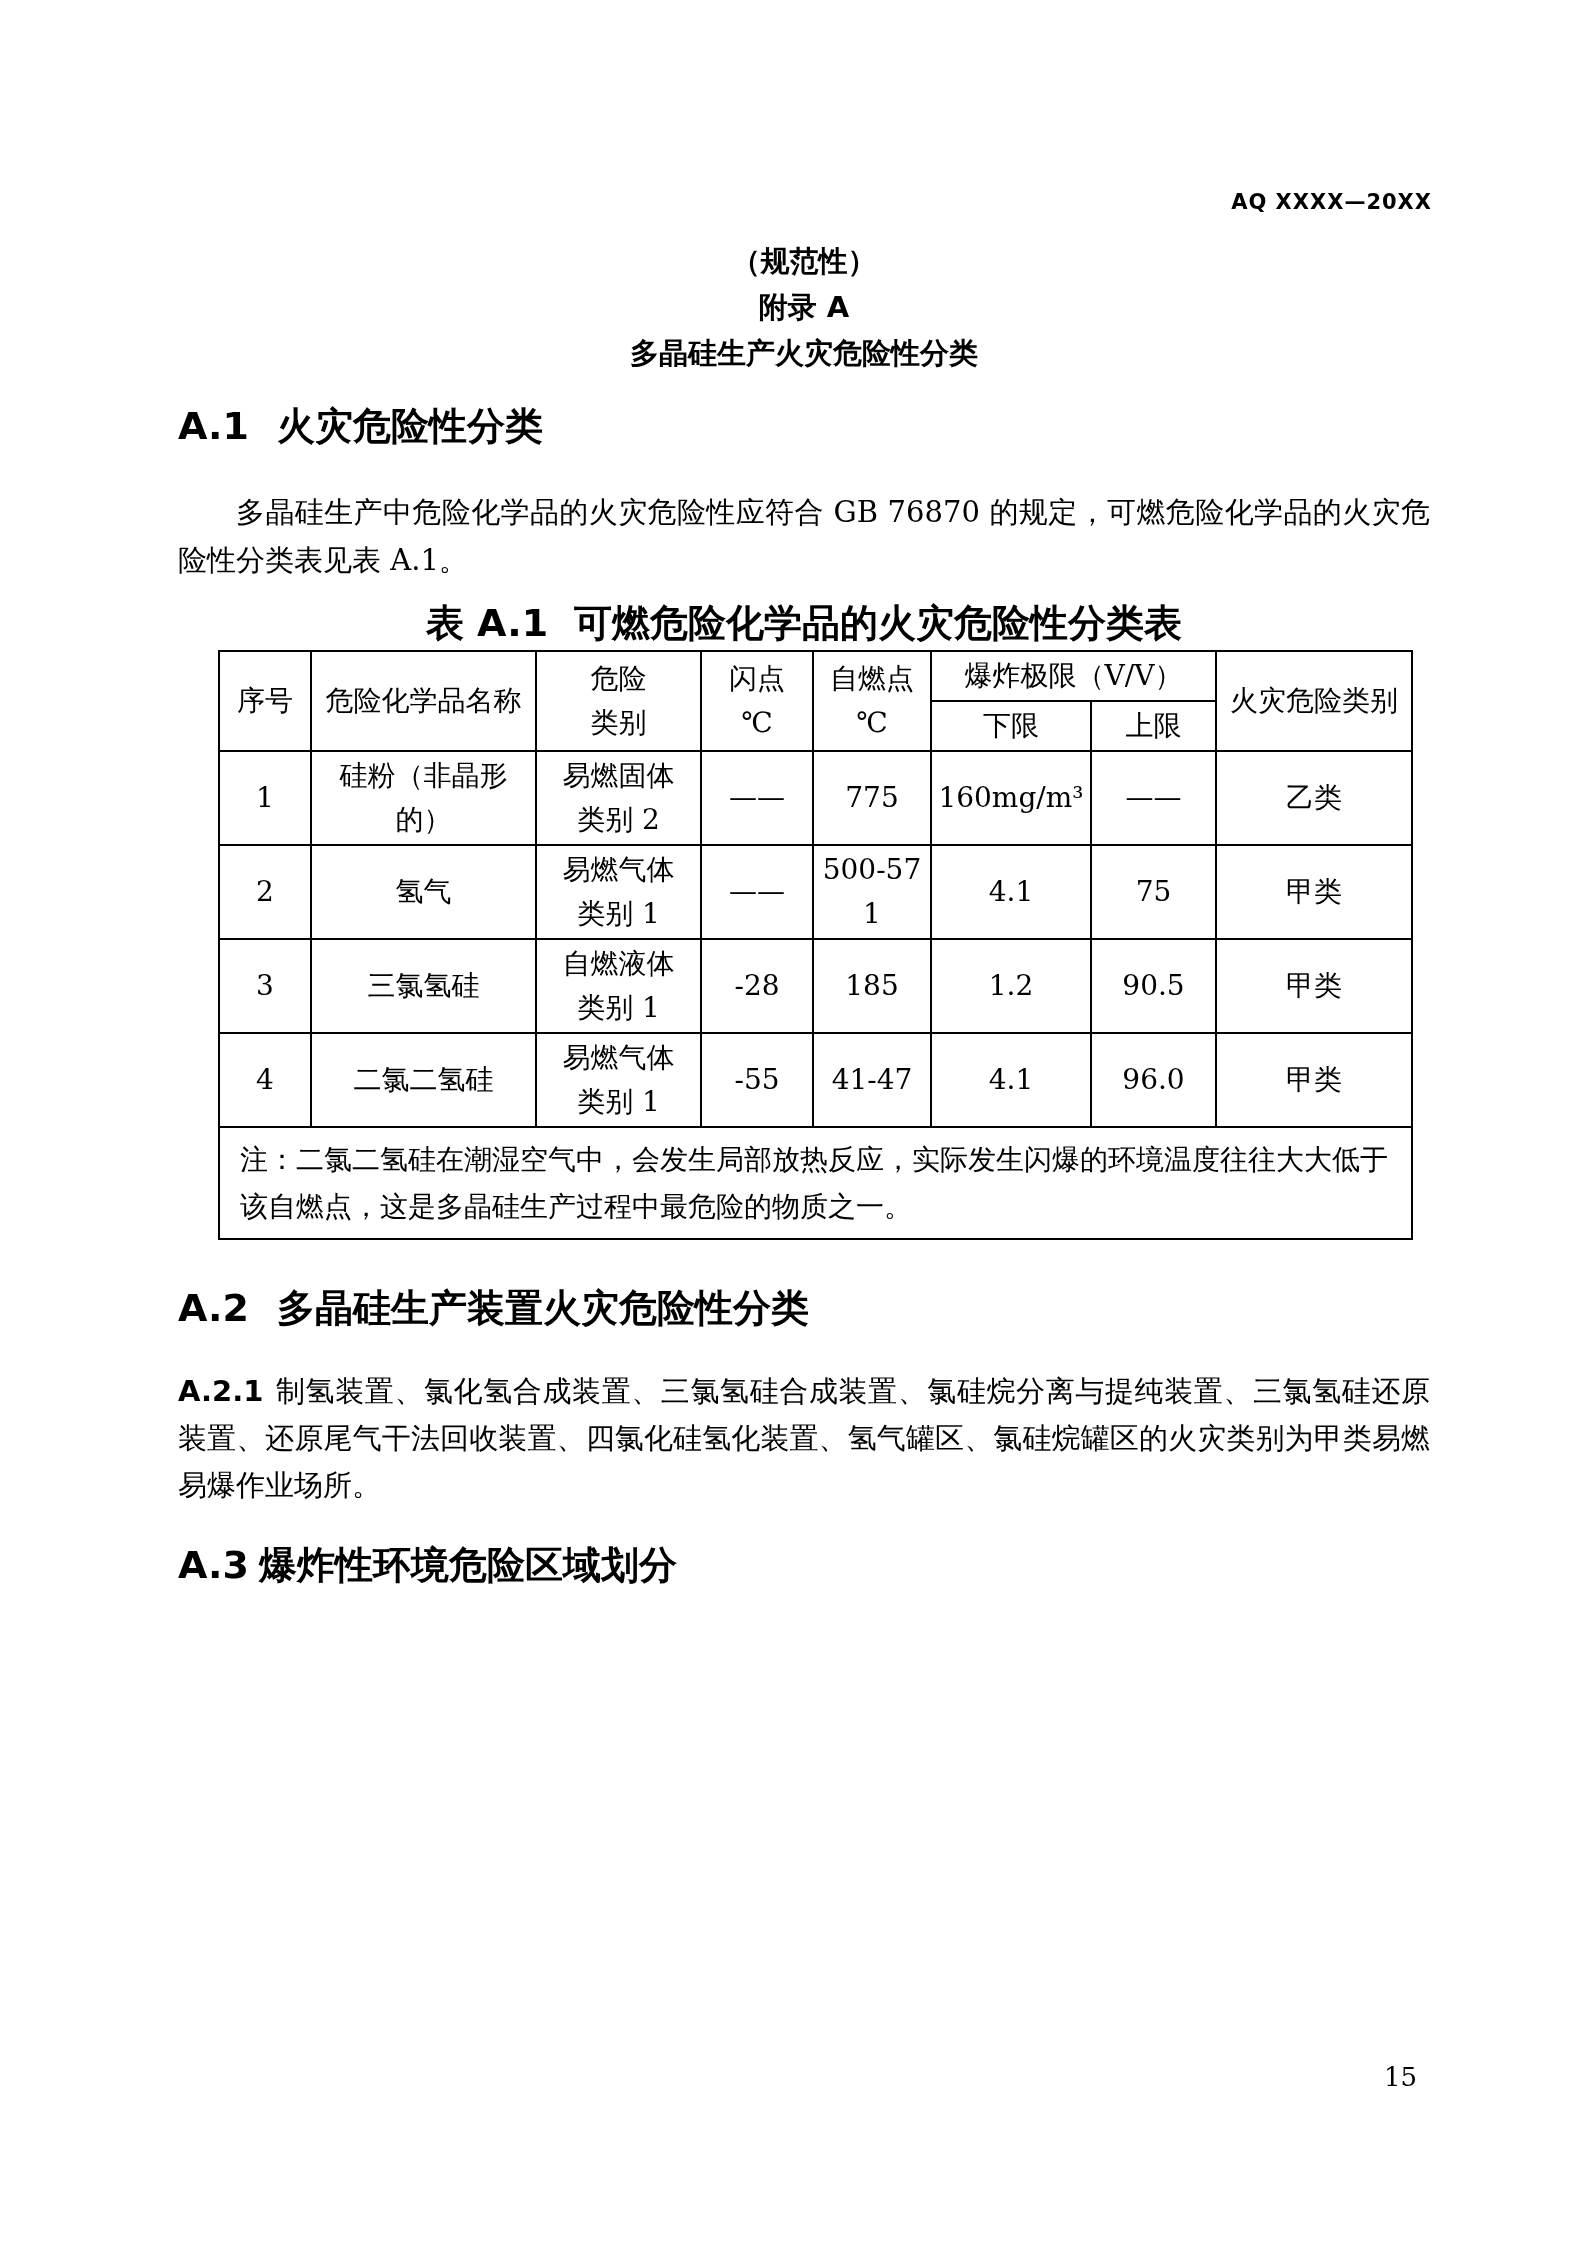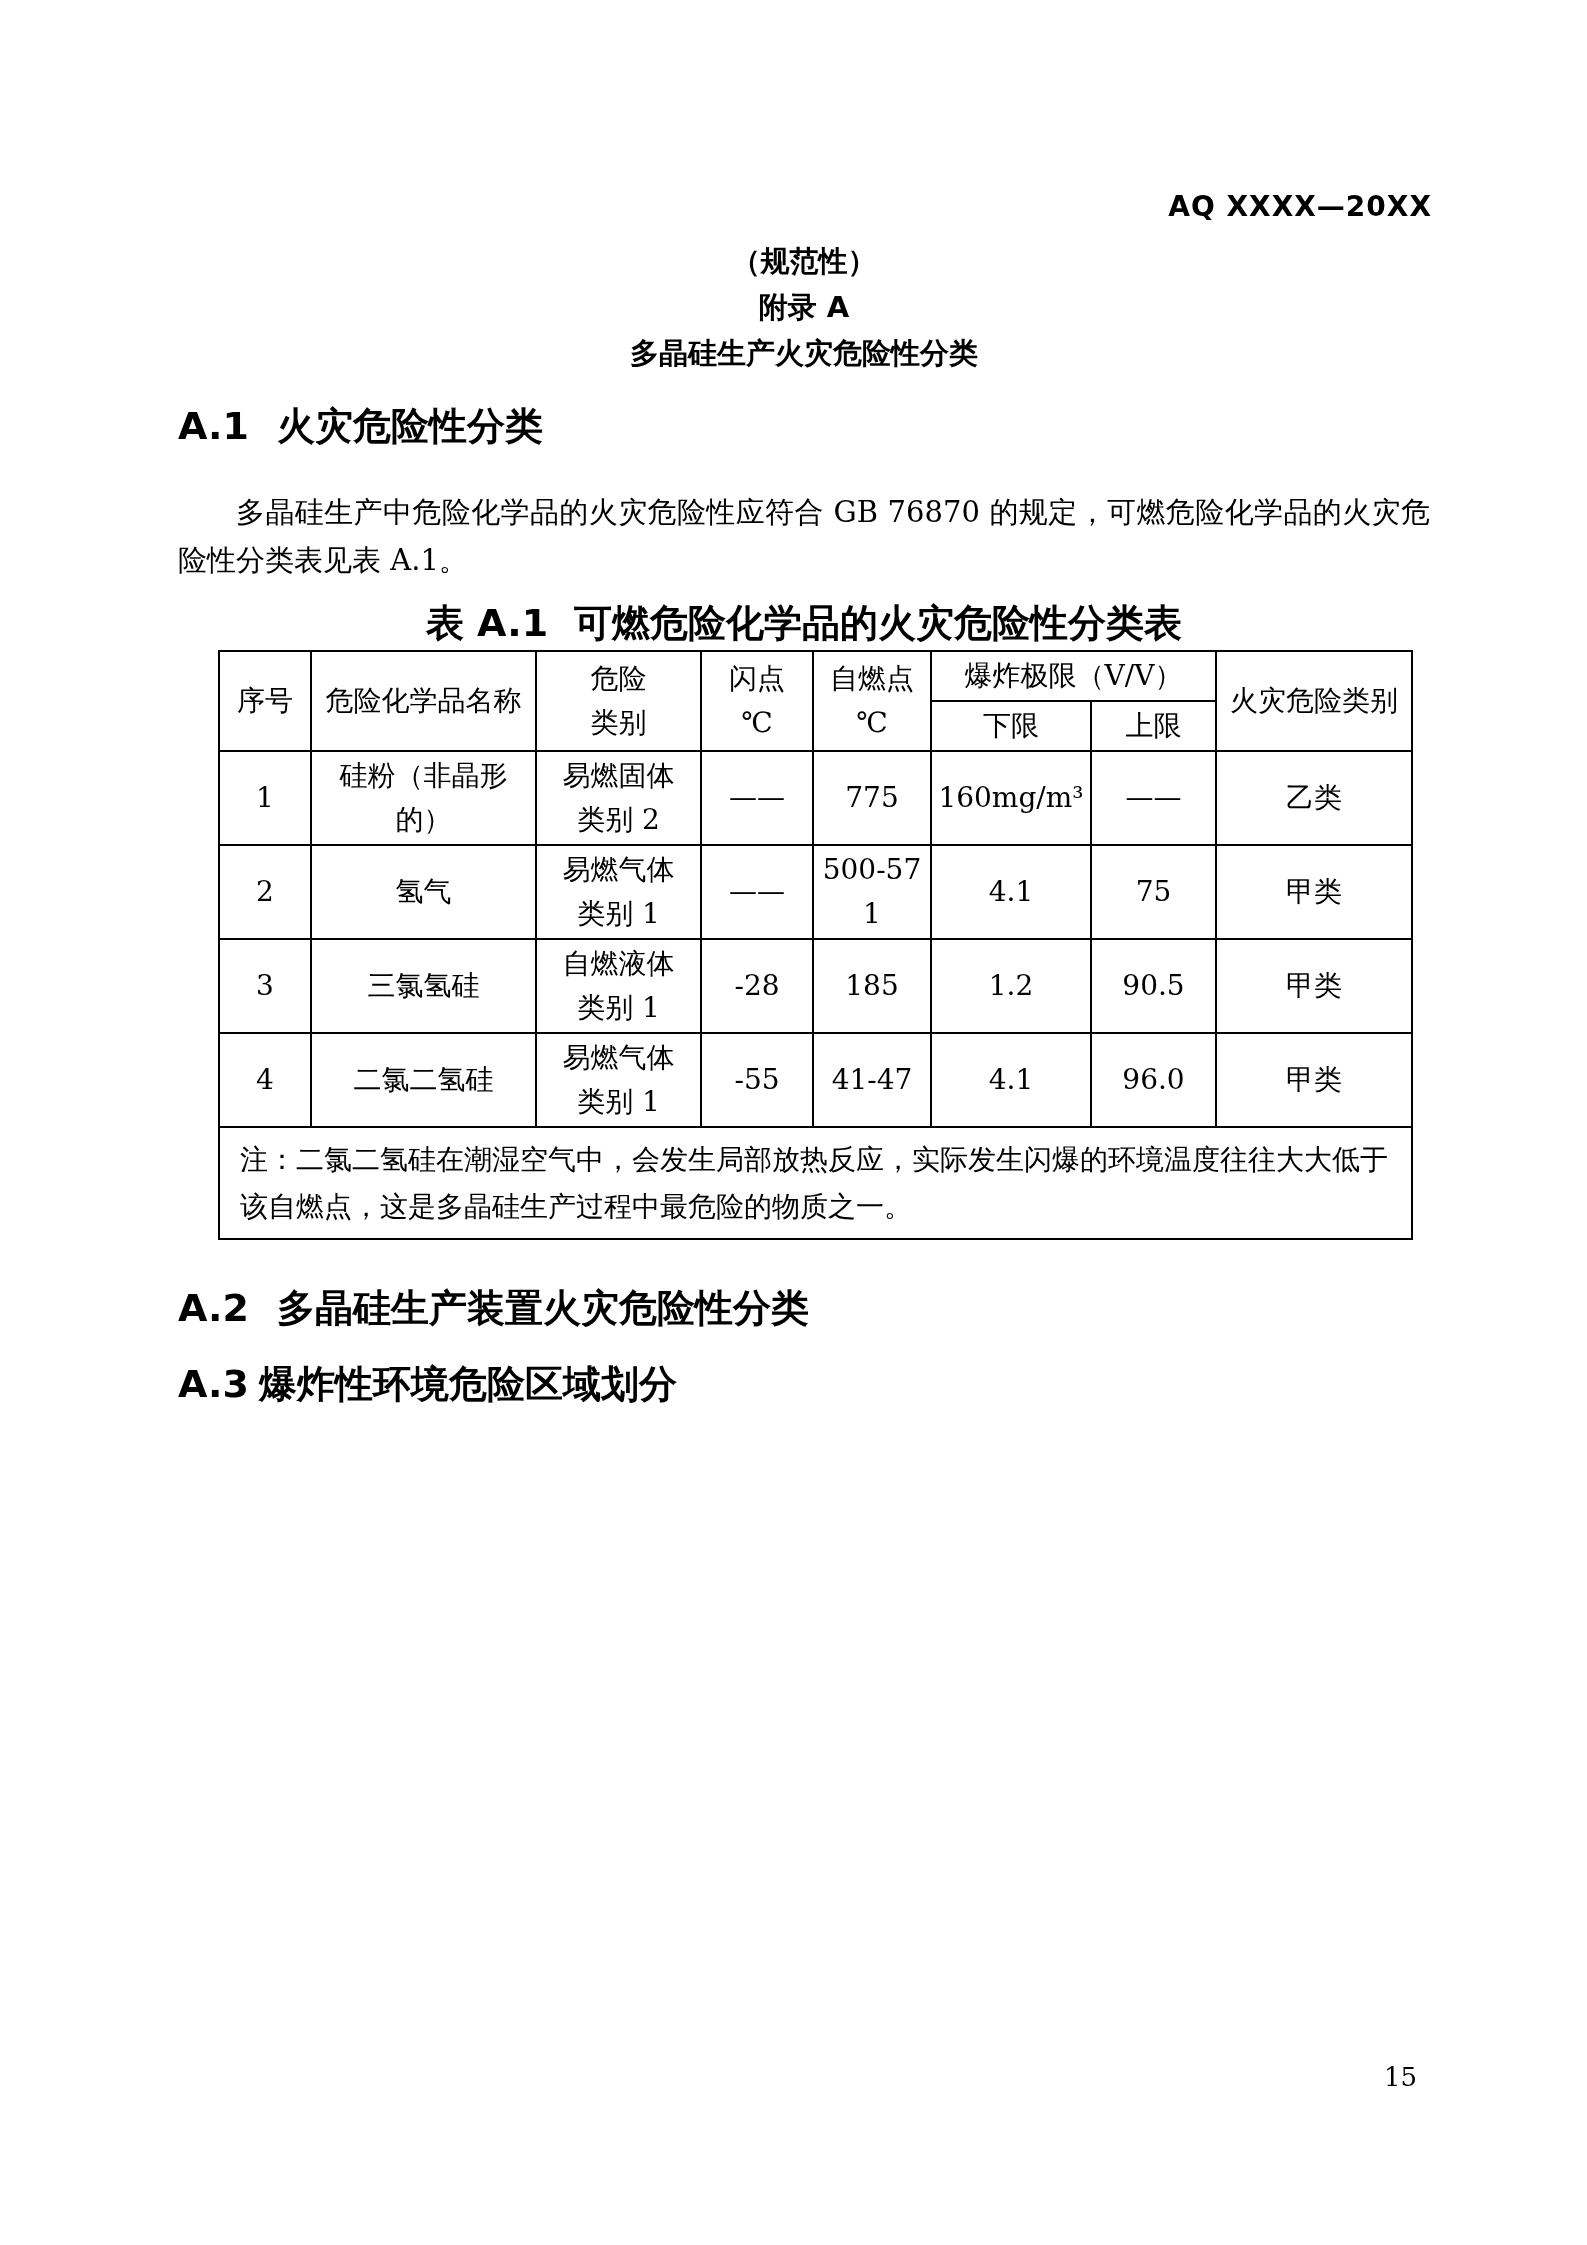--- a/index.html
+++ b/index.html
@@ -13,21 +13,21 @@
     color: #000000;
     font-family: "DejaVu Serif", "Liberation Serif", serif;
     overflow: hidden;
   }
   .running-header {
     position: absolute;
     top: 190px;
     right: 155px;
     font-family: "DejaVu Sans", "Liberation Sans", sans-serif;
     font-weight: bold;
-    font-size: 28px;
+    font-size: 21px;
     letter-spacing: 1px;
   }
   .content {
     position: absolute;
     left: 178px;
     right: 157px;
     top: 238px;
   }
   .title-block {
     text-align: center;
@@ -209,20 +209,23 @@
         <tr>
           <td class="note-cell" colspan="8">注：二氯二氢硅在潮湿空气中，会发生局部放热反应，实际发生闪爆的环境温度往往大大低于该自燃点，这是多晶硅生产过程中最危险的物质之一。</td>
         </tr>
       </tbody>
     </table>
 
     <div class="sec-heading" style="margin-top:48px;">
       <span class="sec-num">A.2</span><span>多晶硅生产装置火灾危险性分类</span>
     </div>
 
+    <p class="clause-para a21-para">
+      <span class="clause-num">A.2.1</span><span>制氢装置、氯化氢合成装置、三氯氢硅合成装置、氯硅烷分离与提纯装置、三氯氢硅还原装置、还原尾气干法回收装置、四氯化硅氢化装置、氢气罐区、氯硅烷罐区的火灾类别为甲类易燃易爆作业场所。</span>
+    </p>
 
     <div class="sec-heading tight" style="margin-top:36px;">
       <span class="sec-num">A.3</span><span>爆炸性环境危险区域划分</span>
     </div>
 
 
   </div>
 
   <div class="page-number">15</div>
 

